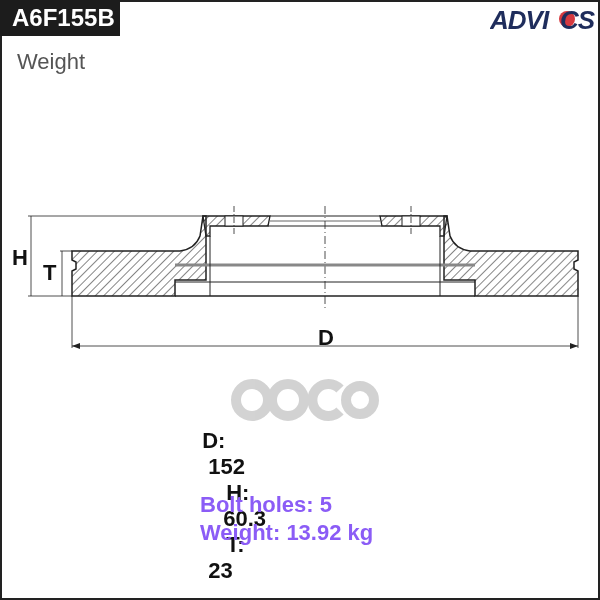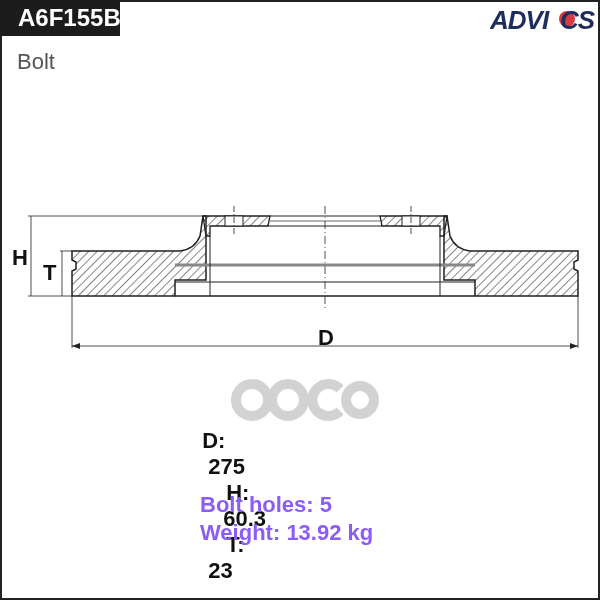--- a/index.html
+++ b/index.html
@@ -1,35 +1,35 @@
 <!DOCTYPE html>
 <html><head>
 <meta charset="utf-8">
 <style>
   html, body { margin: 0; padding: 0; background: #fff; }
   body { width: 600px; height: 600px; position: relative; overflow: hidden; font-family: "Liberation Sans", sans-serif; }
   .frame { position: absolute; left: 0; top: 0; width: 600px; height: 600px; box-sizing: border-box; border: 2px solid #222; border-top: none; }
   .frame-top { position: absolute; left: 120px; top: 0; width: 480px; height: 2px; background: #222; }
-  .part-tag { position: absolute; left: 0; top: 0; width: 120px; height: 36px; background: #1c1c1c; color: #fff; font-weight: bold; font-size: 24px; line-height: 36px; padding-left: 18px; box-sizing: border-box; letter-spacing: 0px; }
+  .part-tag { position: absolute; left: 0; top: 0; width: 120px; height: 36px; background: #1c1c1c; color: #fff; font-weight: bold; font-size: 24px; line-height: 36px; padding-left: 12px; box-sizing: border-box; letter-spacing: 0px; }
   .view-label { position: absolute; left: 17px; top: 49px; color: #555; font-size: 22px; }
   .brand { position: absolute; left: 490px; top: 4px; width: 105px; height: 30px; }
   .diagram { position: absolute; left: 0; top: 190px; width: 600px; height: 170px; }
   .watermark { position: absolute; left: 230px; top: 375px; width: 150px; height: 50px; }
   .specs-row { position: absolute; left: 190px; top: 402px; font-weight: bold; font-size: 22px; color: #111; white-space: pre; }
   .specs-row span { display: inline-block; }
   .extra { position: absolute; left: 200px; top: 491px; font-weight: bold; font-size: 22px; color: #8b5cf6; line-height: 28px; }
 </style>
 </head>
 <body>
 
 <div class="frame"></div>
 <div class="frame-top"></div>
 
 <div class="part-tag">A6F155B</div>
-<div class="view-label">Bolt</div>
+<div class="view-label">Weight</div>
 
 <svg class="brand" viewBox="0 0 105 30">
   <text x="0" y="25" font-family="Liberation Sans, sans-serif" font-weight="bold" font-style="italic" font-size="26" fill="#1f2d5c" letter-spacing="-1">ADVI</text>
   <circle cx="77" cy="15" r="8" fill="#d2232a" opacity="0.9"></circle>
   <text x="70" y="25" font-family="Liberation Sans, sans-serif" font-weight="bold" font-style="italic" font-size="26" fill="#1f2d5c" letter-spacing="-1">CS</text>
 </svg>
 
 <svg class="diagram" viewBox="0 190 600 170">
   <defs>
     <pattern id="hatch" patternUnits="userSpaceOnUse" width="6" height="6" patternTransform="rotate(45)">
@@ -82,21 +82,21 @@
   <g fill="none" stroke="#c8c8c8" stroke-width="10" opacity="0.8">
     <circle cx="22" cy="25" r="16"></circle>
     <circle cx="58" cy="25" r="16"></circle>
     <path d="M110 14 A16 16 0 1 0 110 36"></path>
     <circle cx="130" cy="25" r="14"></circle>
   </g>
 </svg>
 
 <div class="specs-row">
   <span>D:</span>
-  <span style="margin-left:6px;">275</span>
+  <span style="margin-left:6px;">152</span>
   <span style="margin-left:24px;">H:</span>
   <span style="margin-left:21px;">60.3</span>
   <span style="margin-left:24px;">T:</span>
   <span style="margin-left:6px;">23</span>
 </div>
 
 <div class="extra">
   <div>
     <span>Bolt holes:</span>
     <span>5</span>

